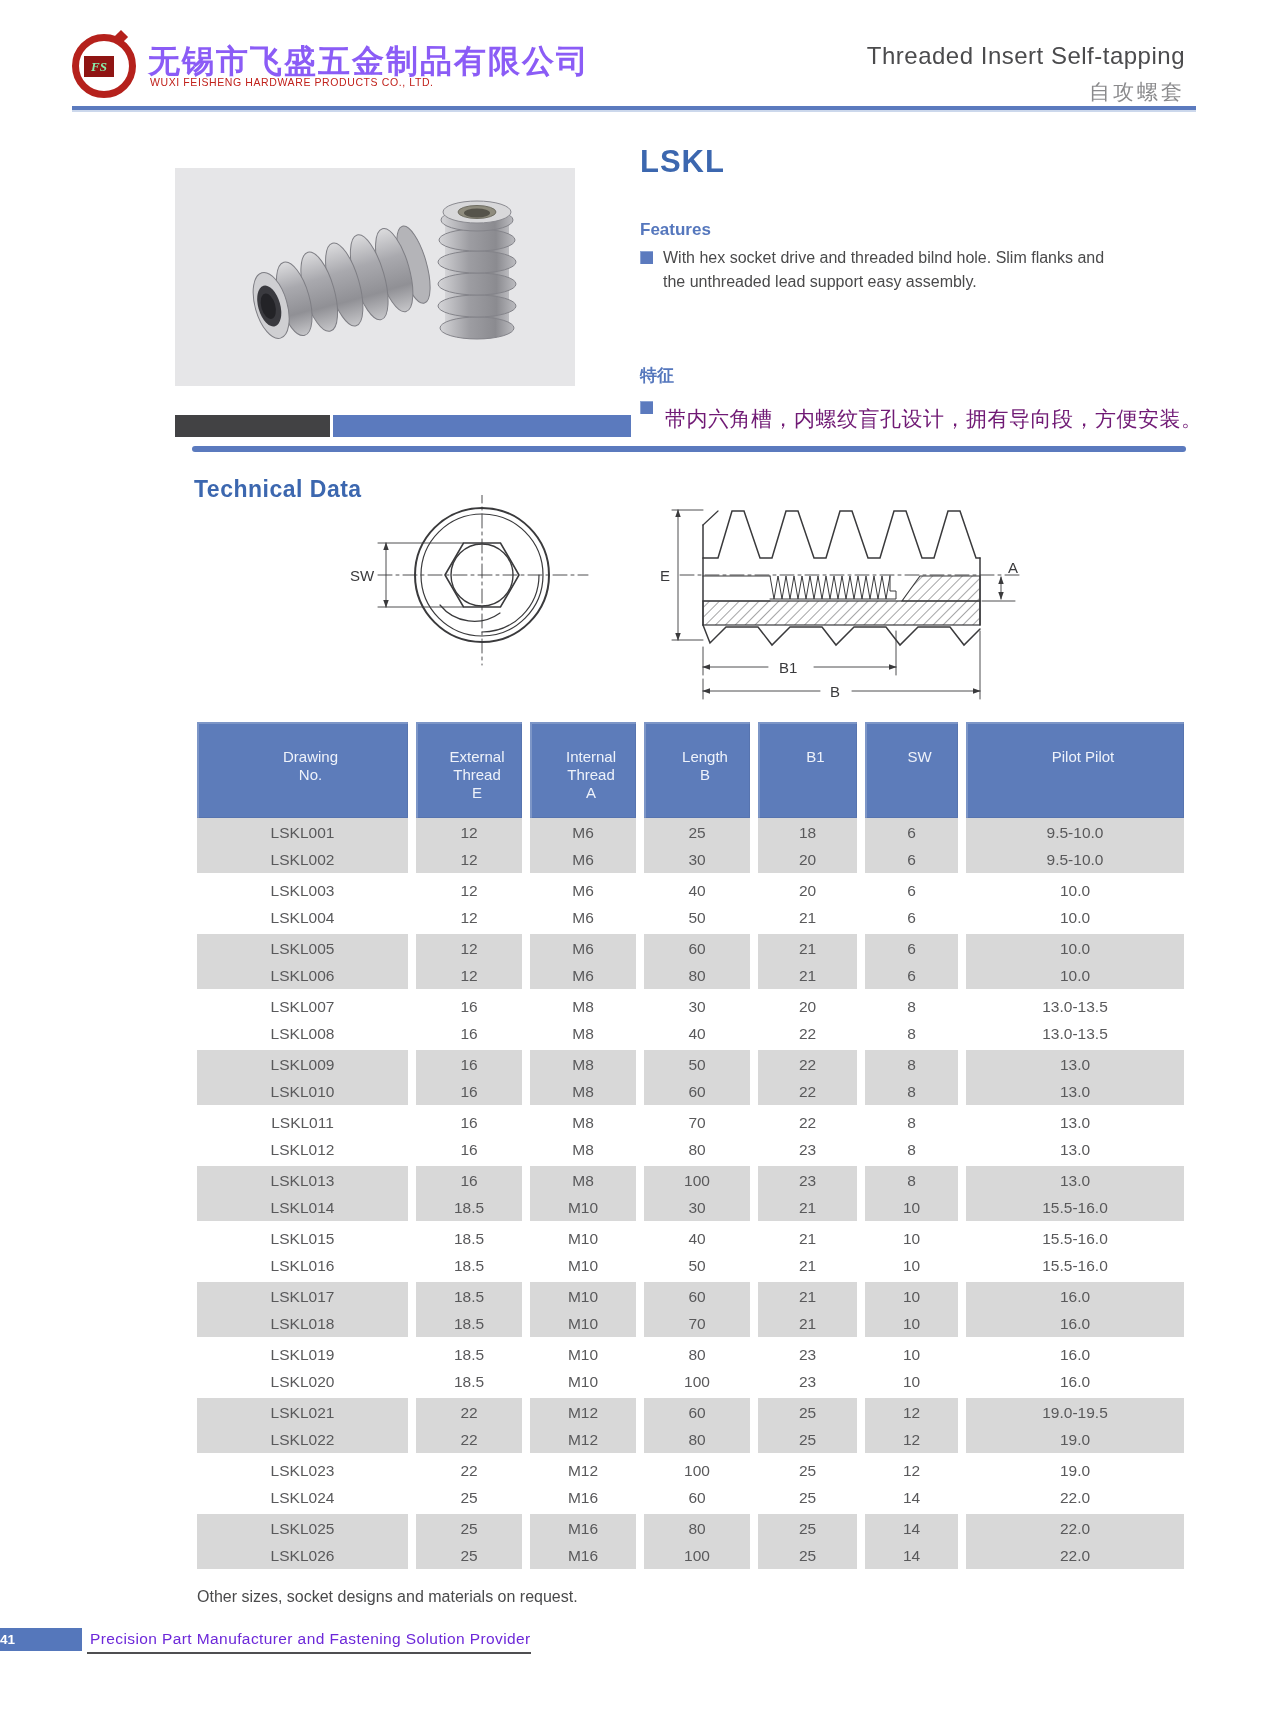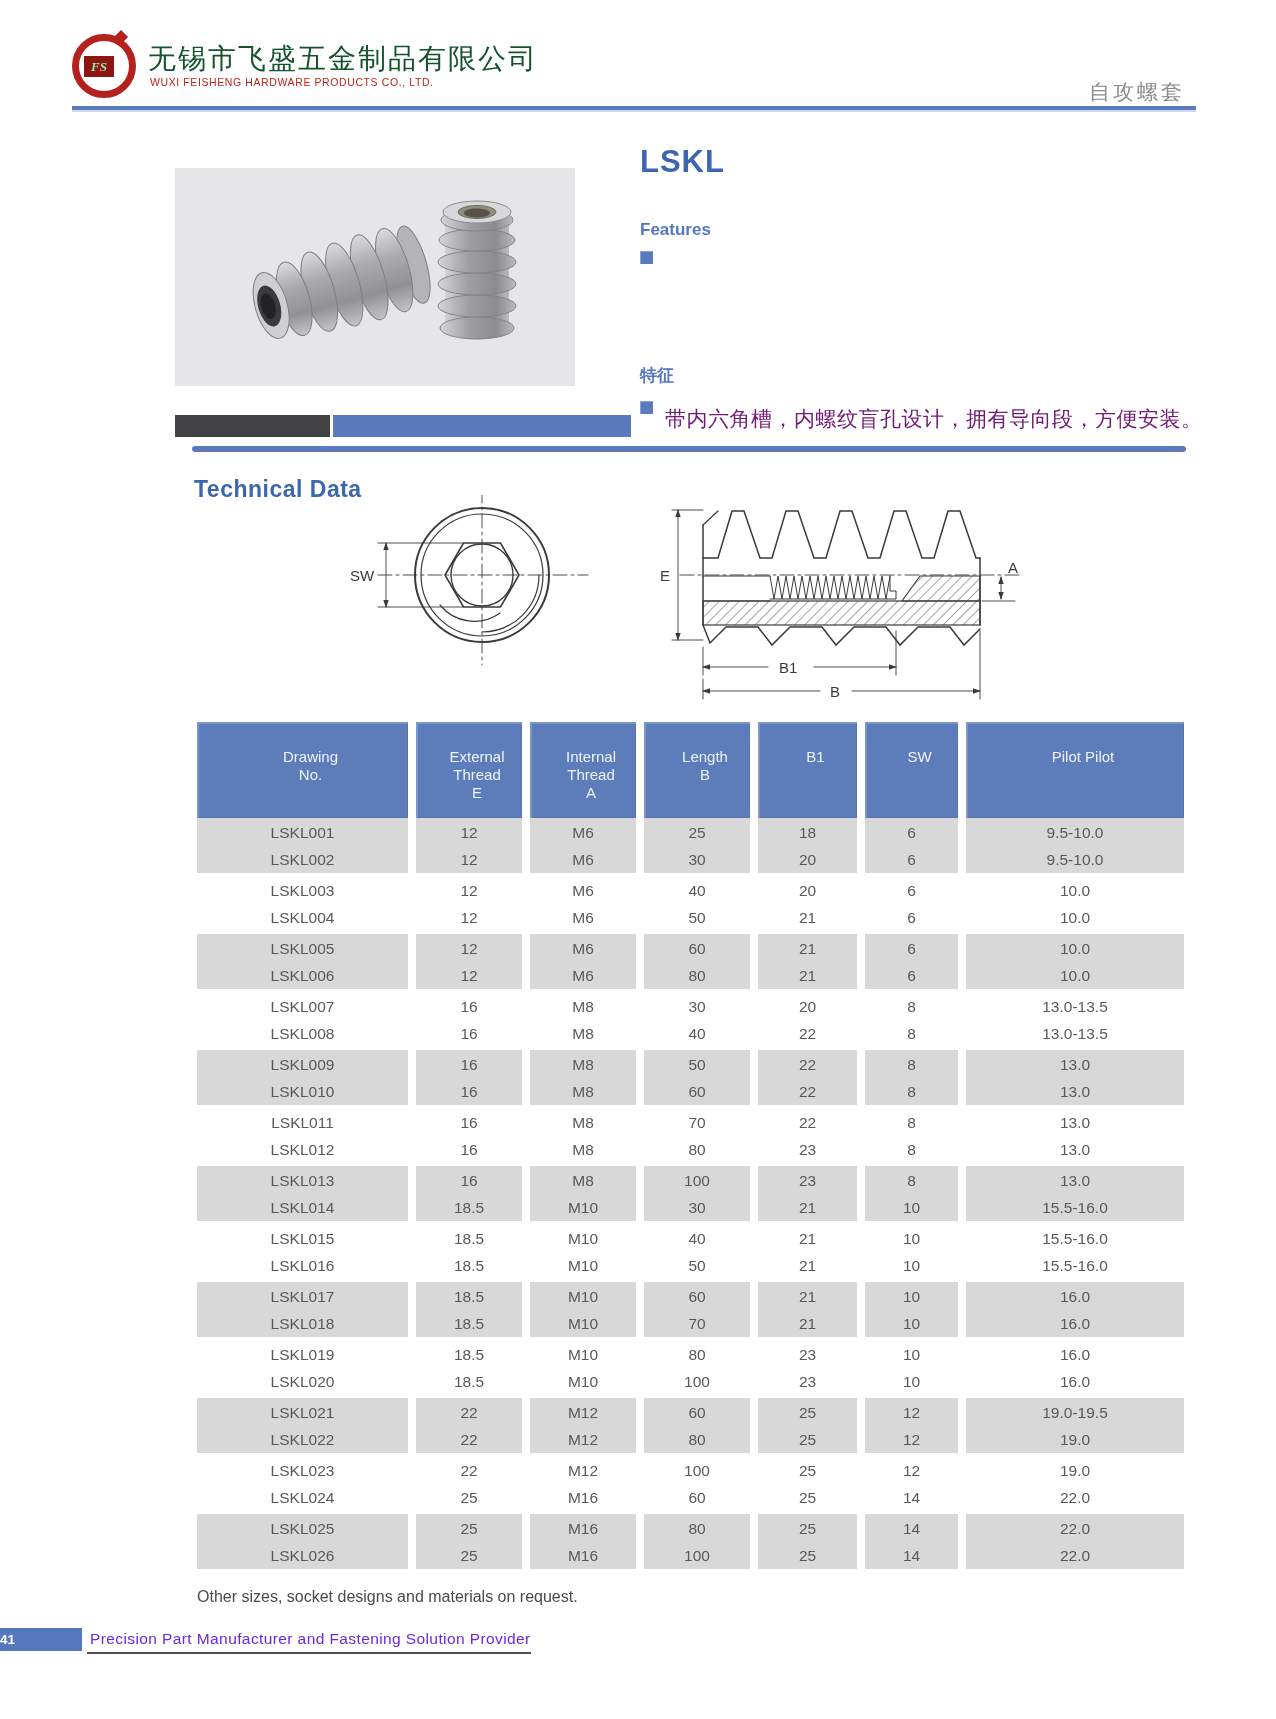--- a/index.html
+++ b/index.html
@@ -7,21 +7,21 @@
         font-family:"Liberation Sans", sans-serif;}
 
   
   .logo{position:absolute;left:72px;top:34px;width:64px;height:64px;}
   .logo-ring{position:absolute;left:0;top:0;width:50px;height:50px;border:7px solid #b5211c;border-radius:50%;}
   .logo-diamond{position:absolute;left:44px;top:-2px;width:10px;height:10px;background:#b5211c;transform:rotate(45deg);}
   .logo-sq{position:absolute;left:12px;top:22px;width:30px;height:21px;background:#8f1513;color:#86efac;
            font-style:italic;font-weight:bold;font-size:13px;text-align:center;line-height:21px;
            font-family:"Liberation Serif", serif;}
   .company-cn{position:absolute;left:148px;top:40px;font-family:"Liberation Serif", serif;
-              font-weight:normal;font-size:28px;color:#14532d;letter-spacing:2px;}
+              font-weight:bold;font-size:32px;color:#8b5cf6;letter-spacing:2px;}
   .company-en{position:absolute;left:150px;top:76px;font-size:10.5px;color:#c1221c;letter-spacing:0.6px;}
   .title-en{position:absolute;right:91px;top:42px;font-size:24px;color:#4b4b4d;letter-spacing:0.5px;}
   .title-cn{position:absolute;right:91px;top:78px;font-size:21px;color:#8a8a8c;letter-spacing:3px;}
   .header-rule{position:absolute;left:72px;top:106px;width:1124px;height:4px;background:#5b7abe;}
   .header-rule::after{content:"";position:absolute;left:0;top:4px;width:100%;height:2px;background:#ccd8ec;}
 
   
   .photo-box{position:absolute;left:175px;top:168px;width:400px;height:218px;background:#e6e6e8;}
   .bar-dark{position:absolute;left:175px;top:415px;width:155px;height:22px;background:#424244;}
   .bar-blue{position:absolute;left:333px;top:415px;width:298px;height:22px;background:#5b7abe;}
@@ -66,20 +66,21 @@
 
 <div class="page">
 
   <div class="logo">
     <div class="logo-ring"></div>
     <div class="logo-diamond"></div>
     <div class="logo-sq">FS</div>
   </div>
   <div class="company-cn">无锡市飞盛五金制品有限公司</div>
   <div class="company-en">WUXI FEISHENG HARDWARE PRODUCTS CO., LTD.</div>
+  <div class="title-en">Threaded Insert Self-tapping</div>
   <div class="title-cn">自攻螺套</div>
   <div class="header-rule"></div>
 
   <div class="photo-box">
     <svg width="400" height="218" viewBox="0 0 400 218">
       <defs>
         <linearGradient id="metV" x1="0" y1="0" x2="0" y2="1">
           <stop offset="0" stop-color="#dcdcde"></stop>
             <stop offset="0.35" stop-color="#a9a9ae"></stop>
           <stop offset="0.7" stop-color="#909095"></stop>
@@ -118,20 +119,21 @@
         <ellipse cx="0" cy="-63" rx="13" ry="4.5" fill="#55534a"></ellipse>
       </g>
     </svg>
   </div>
   <div class="bar-dark"></div>
   <div class="bar-blue"></div>
 
   <div class="model-title">LSKL</div>
   <div class="feat-head">Features</div>
   <div class="bullet b1"></div>
+  <div class="feat-text">With hex socket drive and threaded bilnd hole. Slim flanks and the unthreaded lead support easy assembly.</div>
   <div class="feat-head-cn">特征</div>
   <div class="bullet b2"></div>
   <div class="feat-text-cn">带内六角槽，内螺纹盲孔设计，拥有导向段，方便安装。</div>
 
   <div class="divider"></div>
   <div class="tech-head">Technical Data</div>
 
   <div class="drawing">
     <svg width="720" height="215" viewBox="0 0 720 215" stroke-linecap="round">
       <defs>

